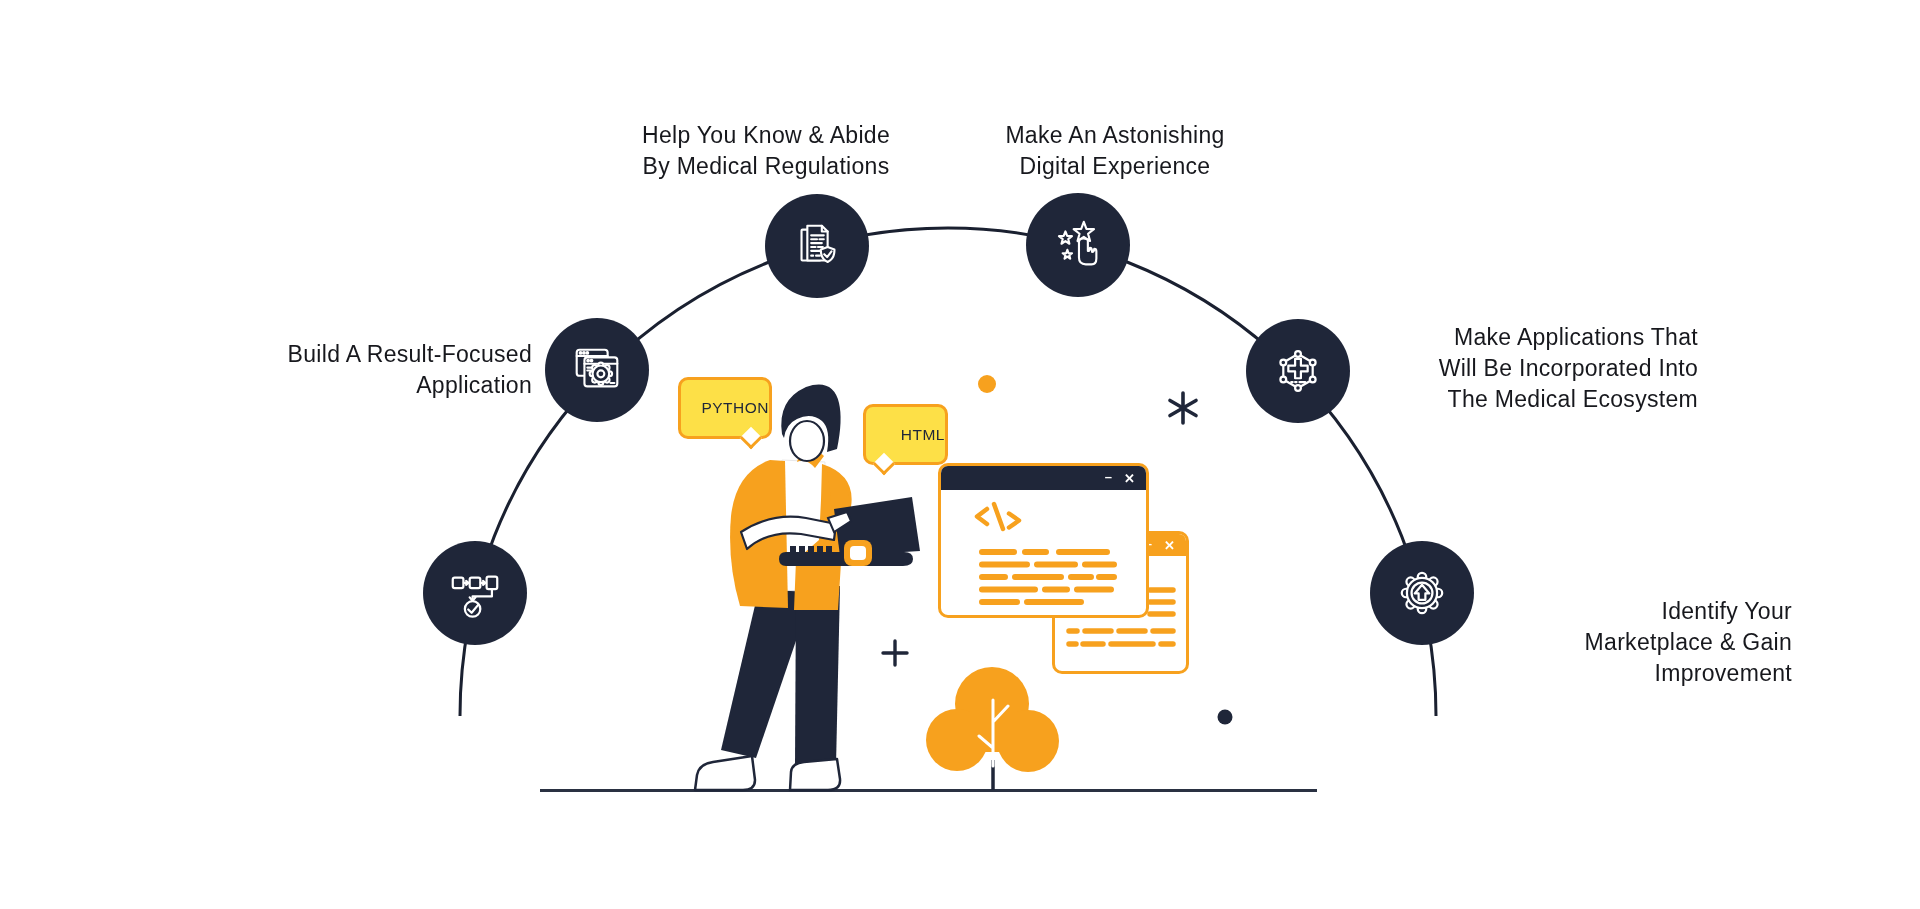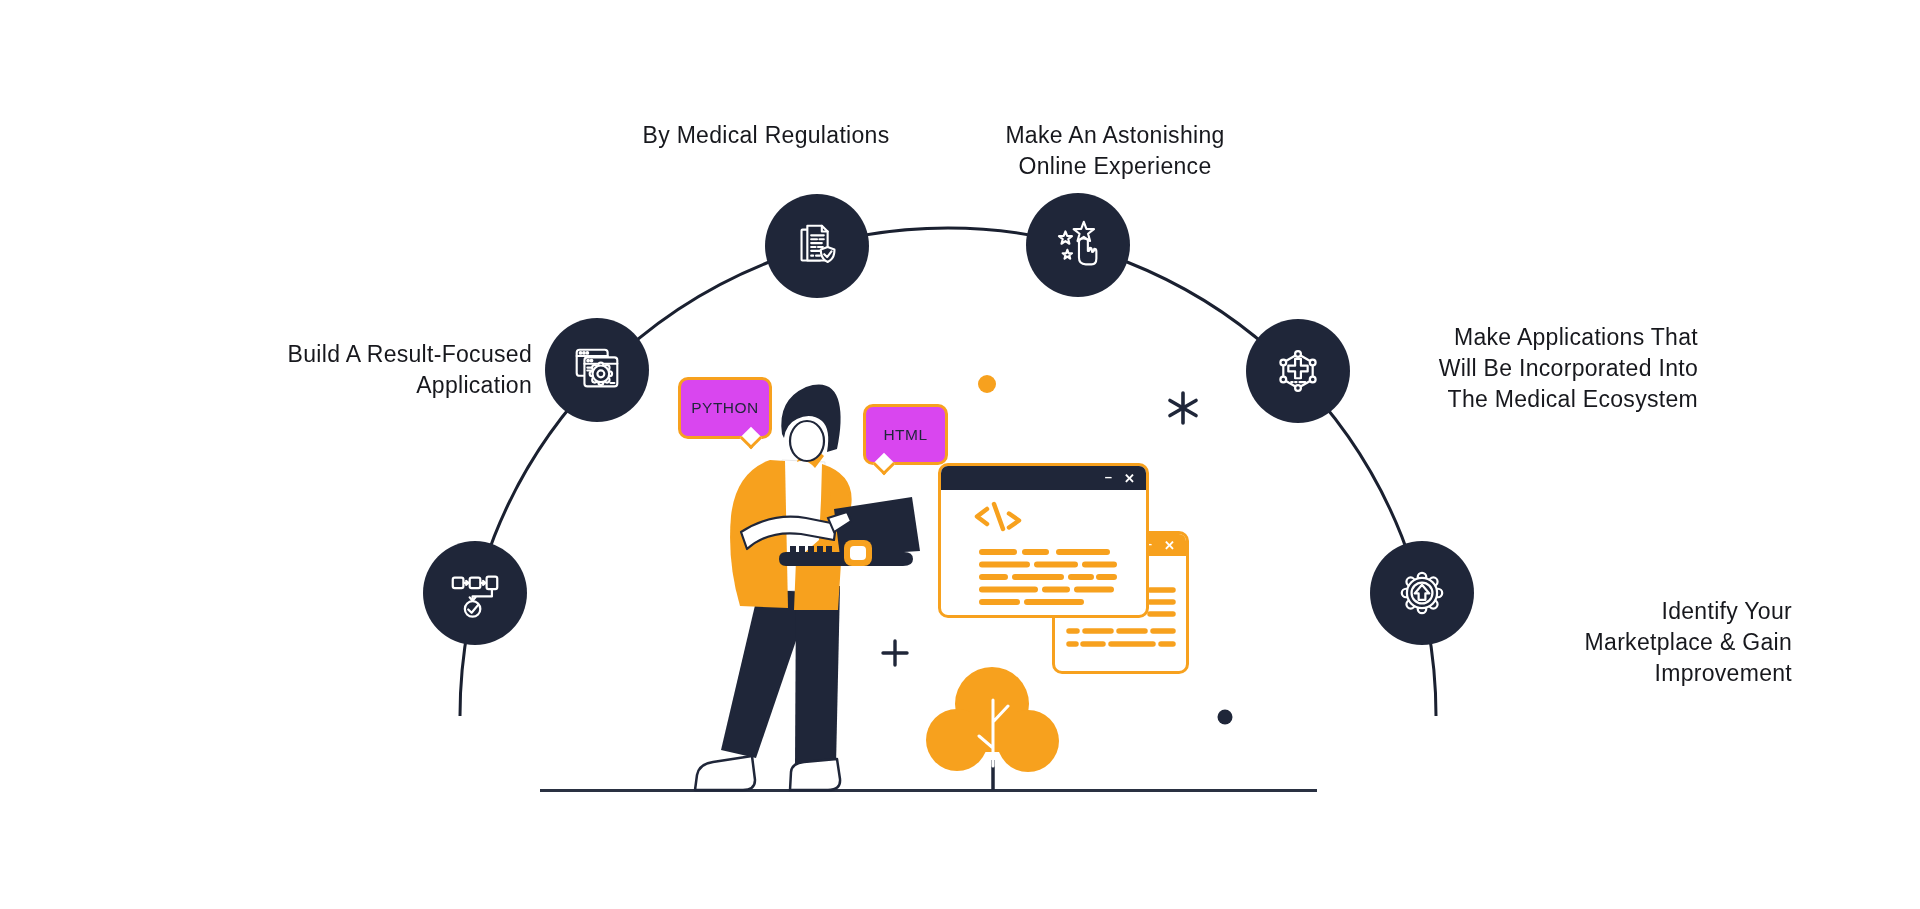--- a/index.html
+++ b/index.html
@@ -18,22 +18,22 @@
   .step-label{
     position:absolute;z-index:3;font-size:23px;line-height:31px;font-weight:500;
     letter-spacing:.3px;color:#17181d;
   }
   .step-label .line{display:block;}
   .al-right{text-align:right;}
   .al-center{text-align:center;}
   .al-left{text-align:right;}
   
   .bubble{
-    position:absolute;z-index:5;background:#d946ef;border:3px solid #f7a11e;border-radius:10px;
-    display:flex;align-items:center;justify-content:center;
+    position:absolute;z-index:5;background:#fde047;border:3px solid #f7a11e;border-radius:10px;
+    display:flex;align-items:center;justify-content:flex-end;
     font-size:15.5px;font-weight:500;letter-spacing:.5px;color:#1f2639;
   }
   .bubble::after{
     content:"";position:absolute;width:13px;height:13px;background:#fff;
     border-right:3px solid #f7a11e;border-bottom:3px solid #f7a11e;
     transform:rotate(45deg);bottom:-9.5px;
   }
   .bubble.tail-right::after{right:10px;}
   .bubble.tail-left::after{left:10px;}
   
@@ -226,26 +226,27 @@
 
   <div class="step-label al-right" style="left:103px;top:563px;width:300px">
   </div>
 
   <div class="step-label al-right" style="left:232px;top:339px;width:300px">
     <span class="line">Build A Result-Focused</span>
     <span class="line">Application</span>
   </div>
 
   <div class="step-label al-center" style="left:616px;top:120px;width:300px">
+    <span class="line">Help You Know &amp; Abide</span>
     <span class="line">By Medical Regulations</span>
   </div>
 
   <div class="step-label al-center" style="left:965px;top:120px;width:300px">
     <span class="line">Make An Astonishing</span>
-    <span class="line">Online Experience</span>
+    <span class="line">Digital Experience</span>
   </div>
 
   <div class="step-label al-left" style="left:1368px;top:322px;width:330px">
     <span class="line">Make Applications That</span>
     <span class="line">Will Be Incorporated Into</span>
     <span class="line">The Medical Ecosystem</span>
   </div>
 
   <div class="step-label al-left" style="left:1492px;top:596px;width:300px">
     <span class="line">Identify Your</span>

